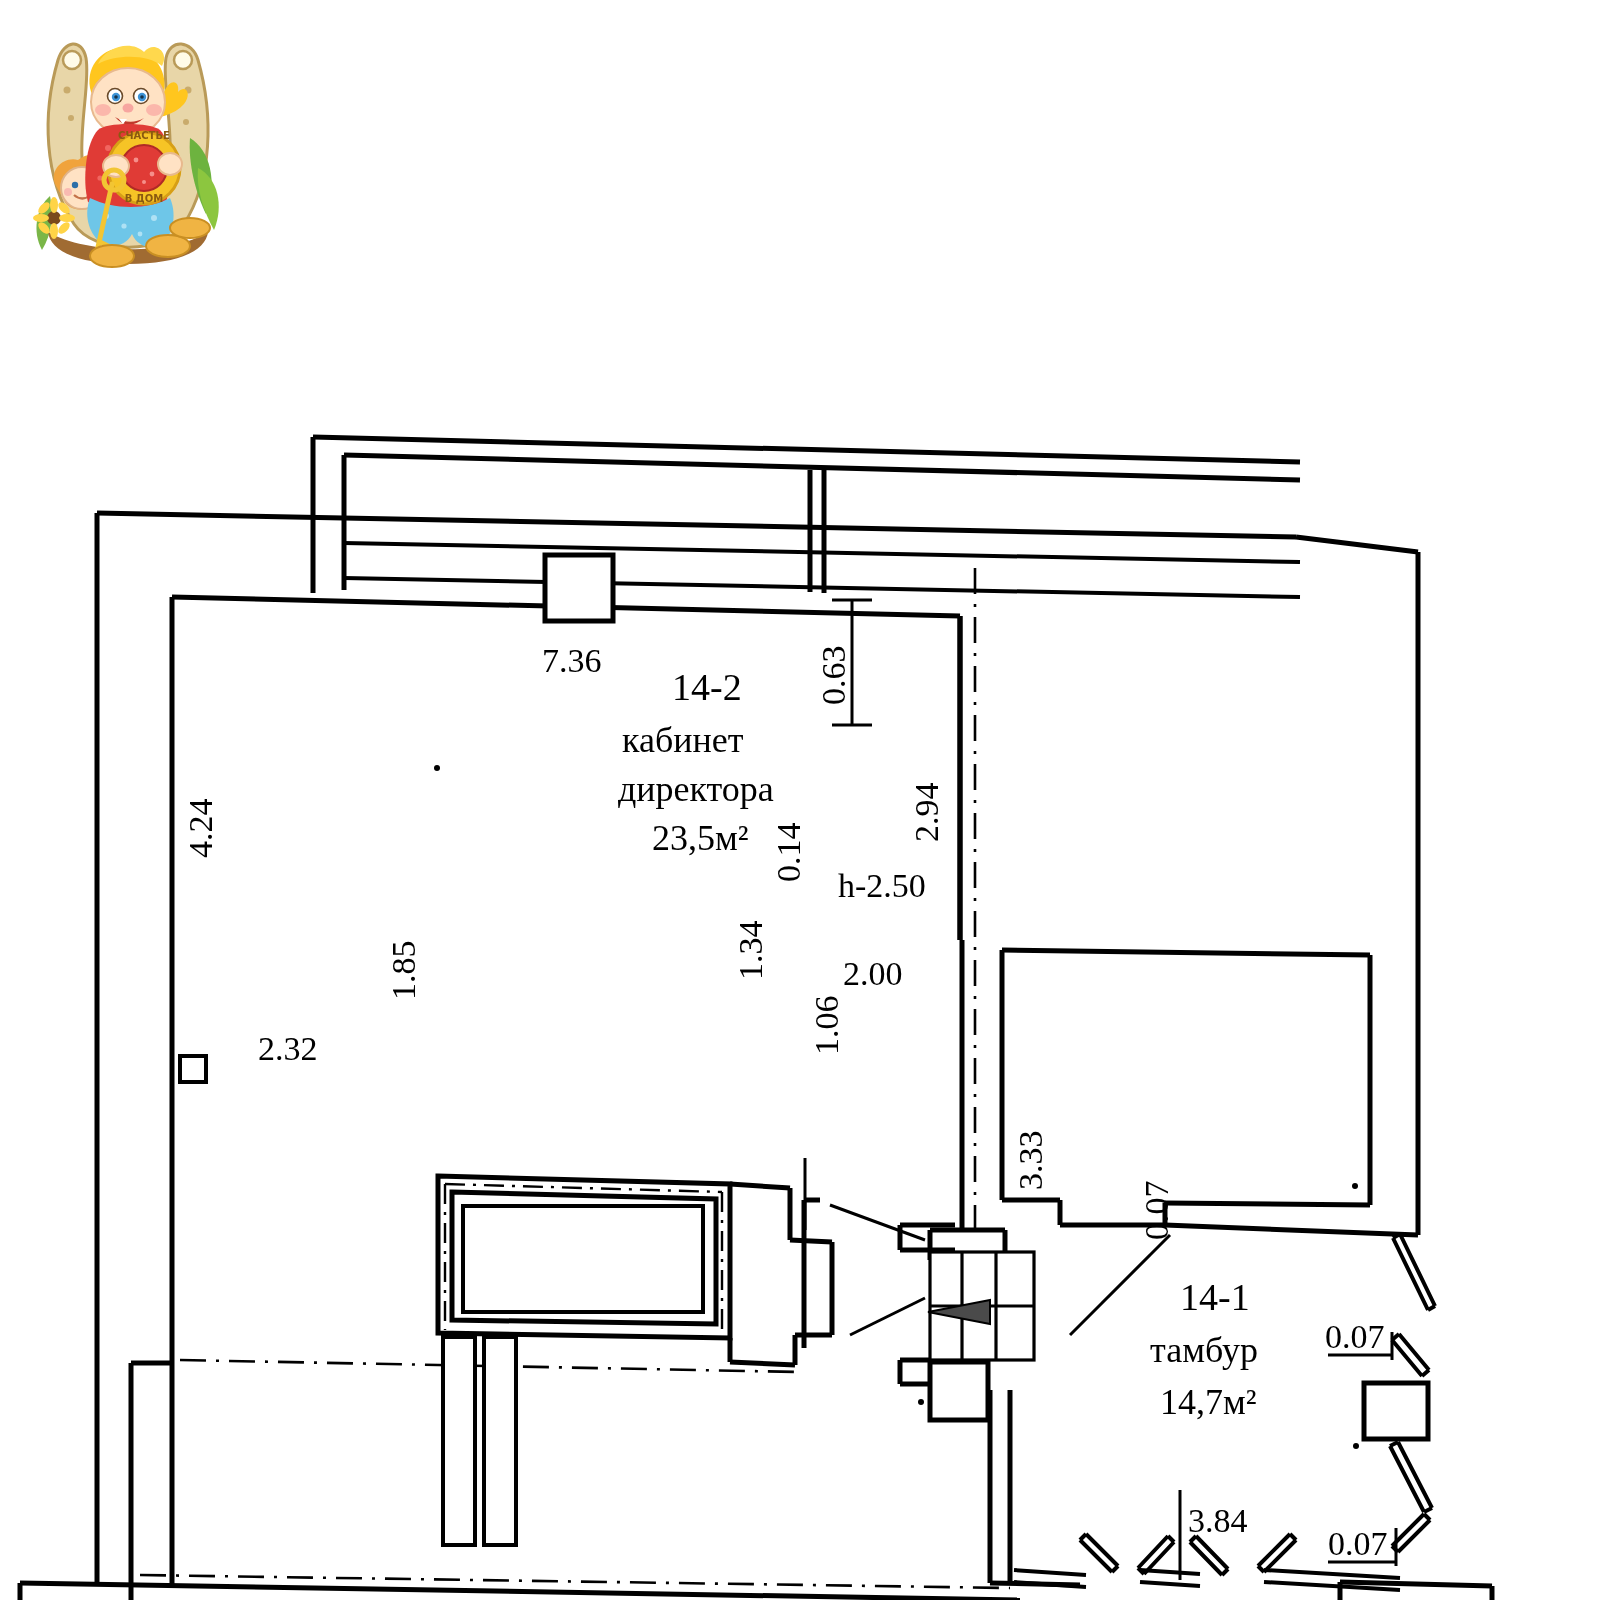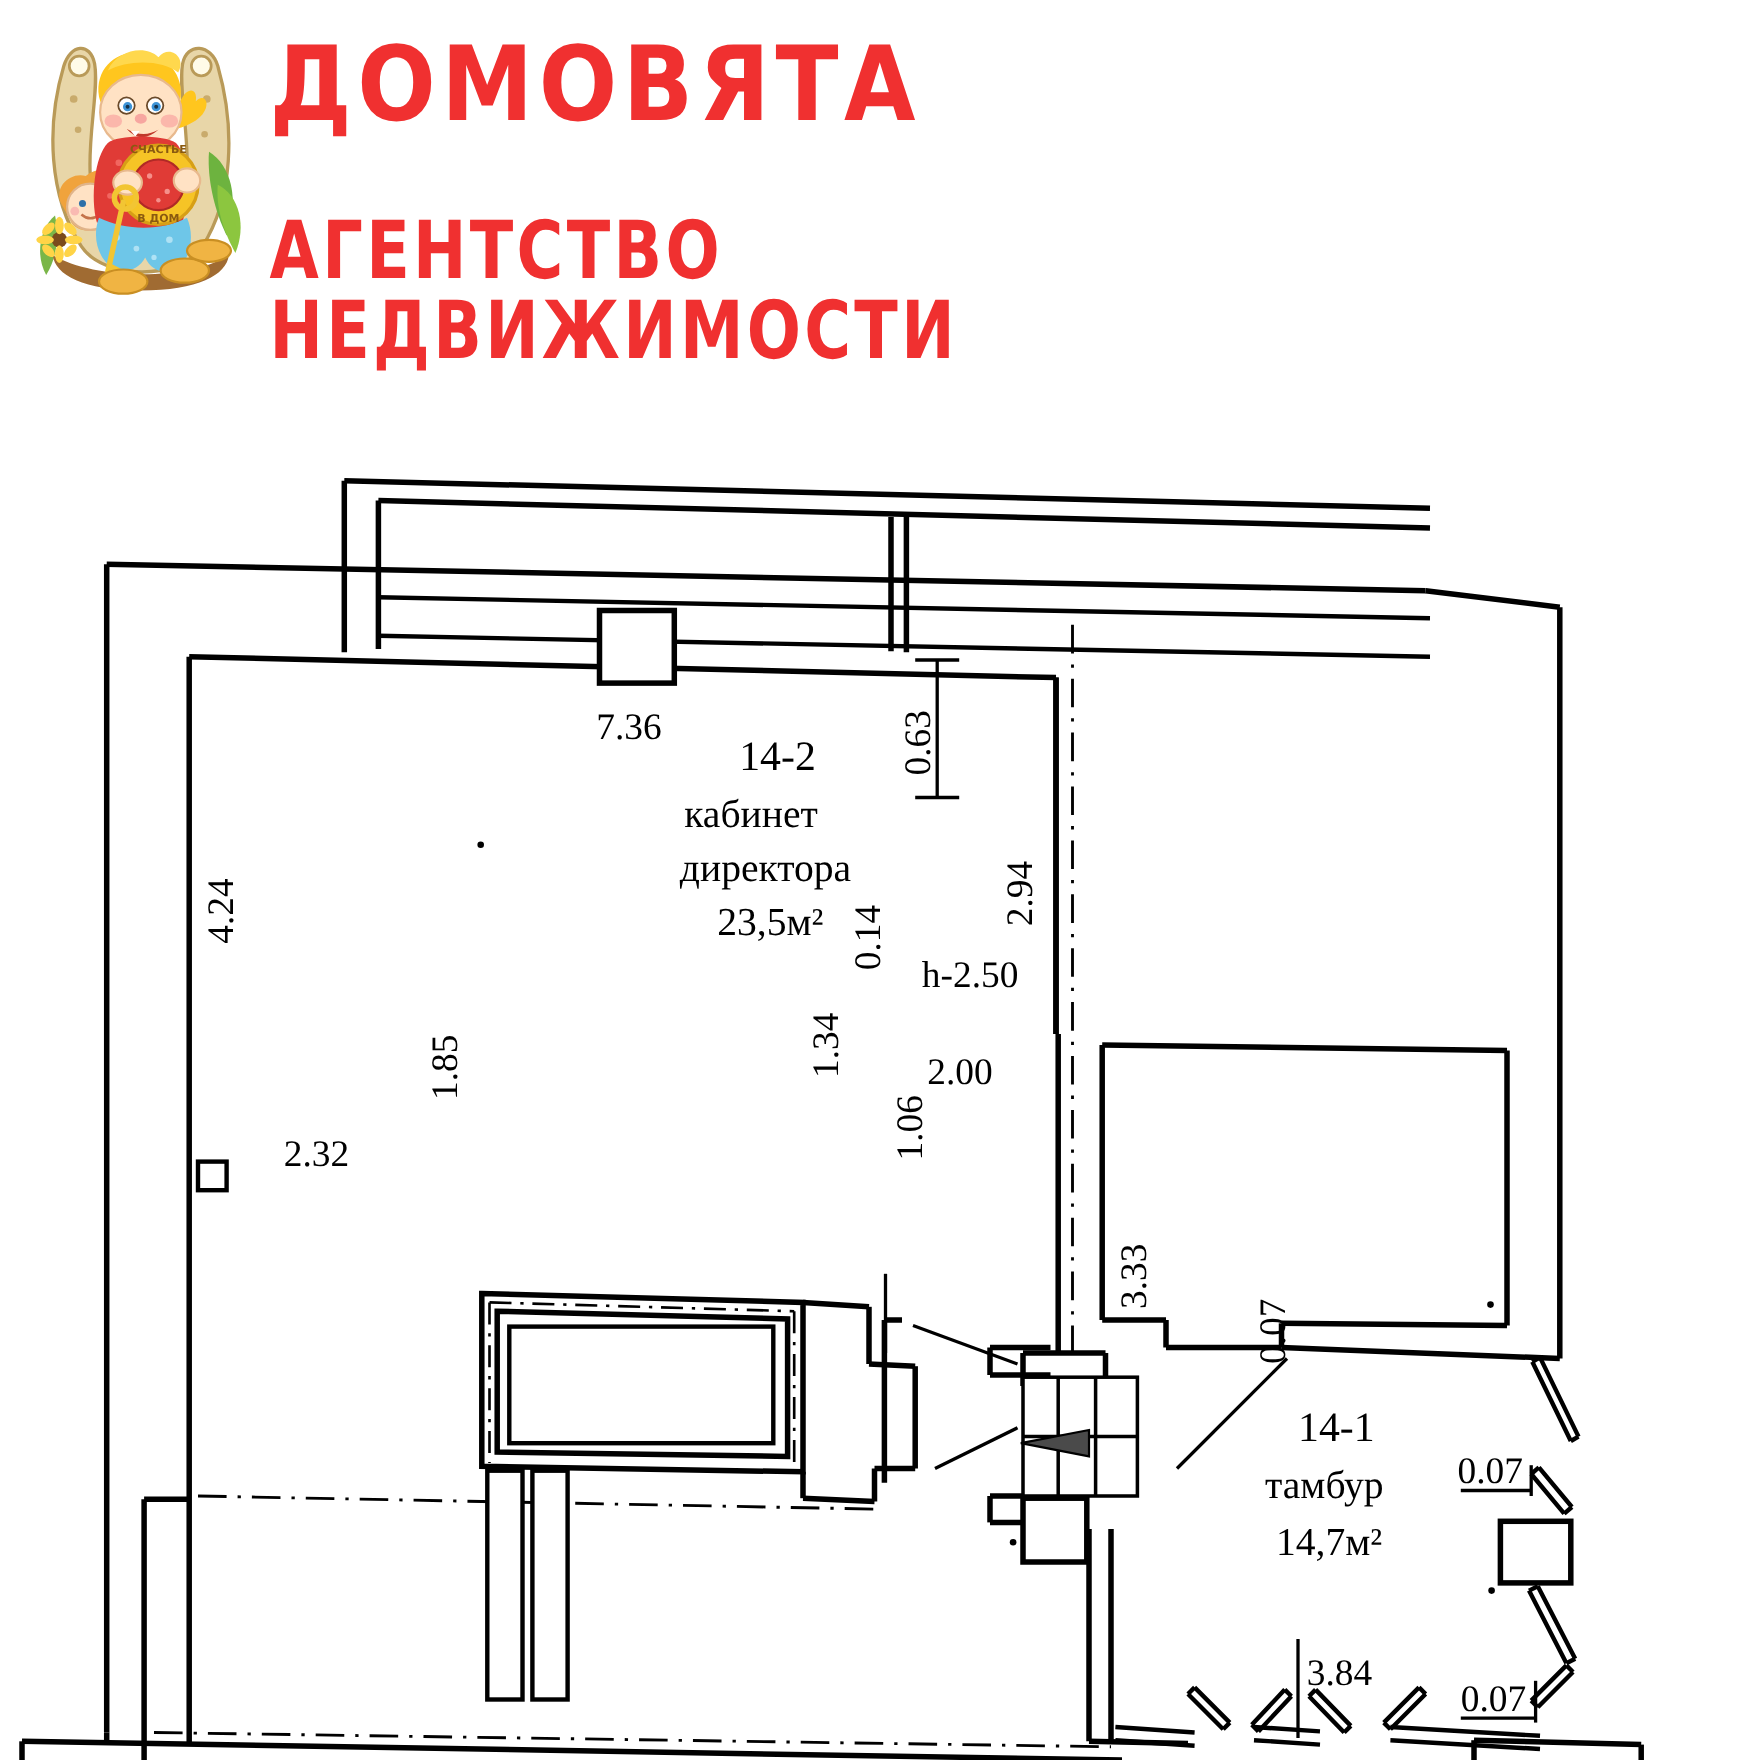--- a/index.html
+++ b/index.html
@@ -186,24 +186,20 @@
       <path d="M92 166 L76 238" stroke="#f2c533" stroke-width="5" stroke-linecap="round"></path>
       <circle cx="94" cy="162" r="10" fill="none" stroke="#f2c533" stroke-width="5"></circle>
       <path d="M80 224 L88 228" stroke="#f2c533" stroke-width="5" stroke-linecap="round"></path>
 
       <ellipse cx="92" cy="238" rx="22" ry="11" fill="#f0b443" stroke="#c98f23" stroke-width="2"></ellipse>
       <ellipse cx="148" cy="228" rx="22" ry="11" fill="#f0b443" stroke="#c98f23" stroke-width="2"></ellipse>
       <ellipse cx="170" cy="210" rx="20" ry="10" fill="#f0b443" stroke="#c98f23" stroke-width="2"></ellipse>
     </svg>
   </div>
 
-  <div id="brand-block">
-    <div class="brand-line1">ДОМОВЯТА</div>
-    <div class="brand-line2">АГЕНТСТВО НЕДВИЖИМОСТИ</div>
-  </div>
 </div>
 
 <div id="plan-area">
 <svg id="plan-svg" width="1600" height="1300" viewBox="0 0 1600 1300" xmlns="http://www.w3.org/2000/svg">
 
   <g fill="none" stroke="#000000" stroke-width="5" stroke-linejoin="miter">
 
     <path d="M313 137 L1300 162"></path>
     <path d="M313 137 L313 293"></path>
     <path d="M344 155 L344 290"></path>

